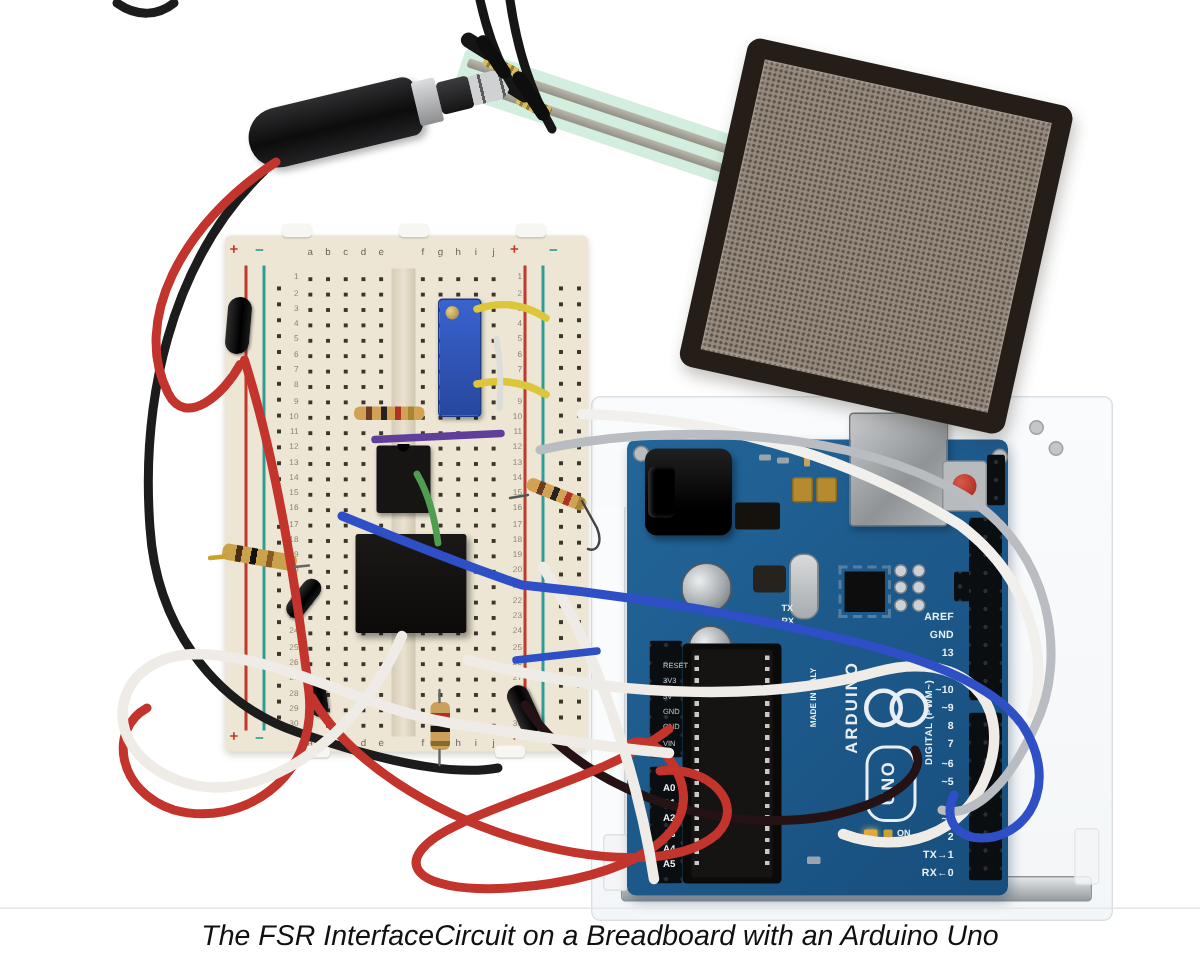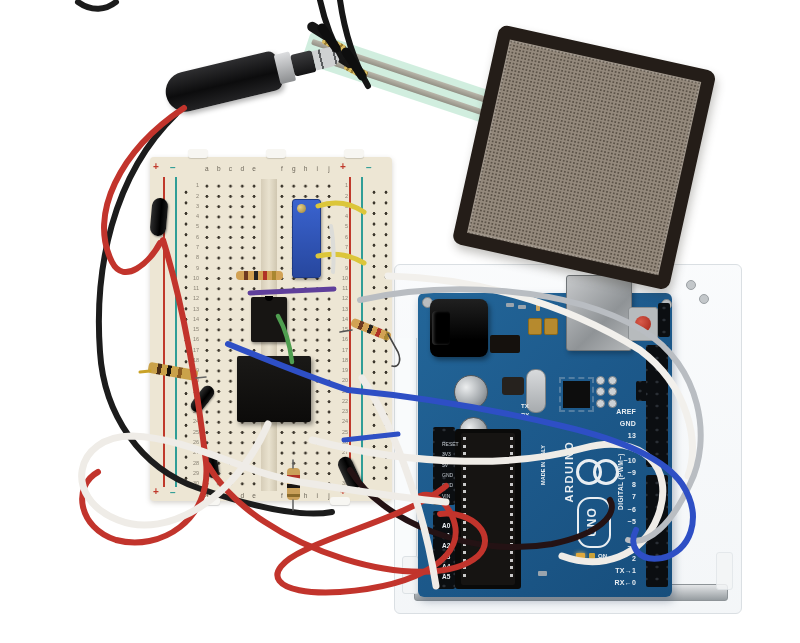--- a/index.html
+++ b/index.html
@@ -375,13 +375,14 @@
 
       <path d="M340,332 L352,330" stroke="#555" stroke-width="1.6"></path>
       <path d="M388,334 L398,352 C402,362 398,368 392,366" stroke="#444" stroke-width="1.6"></path>
       <path d="M140,372 L150,371" stroke="#c9a227" stroke-width="3"></path>
       <path d="M196,378 L206,377" stroke="#666" stroke-width="1.6"></path>
       <path d="M293,460 L293,468" stroke="#666" stroke-width="1.6"></path>
       <path d="M293,500 L293,510" stroke="#666" stroke-width="1.6"></path>
     </svg>
   </div>
 
+  <div class="caption">The FSR InterfaceCircuit on a Breadboard with an Arduino Uno</div>
 </div>
 
 </body></html>

